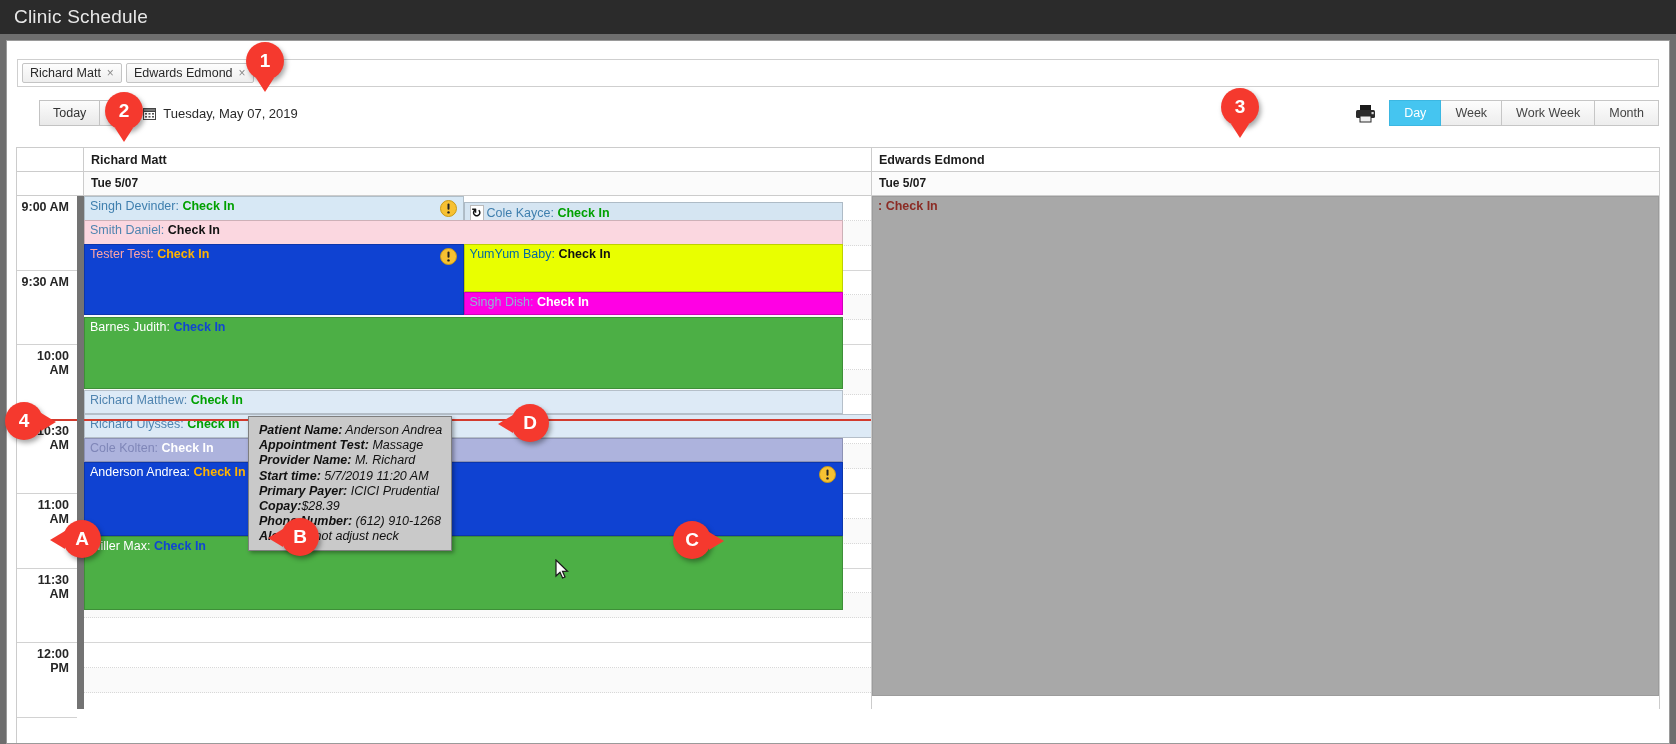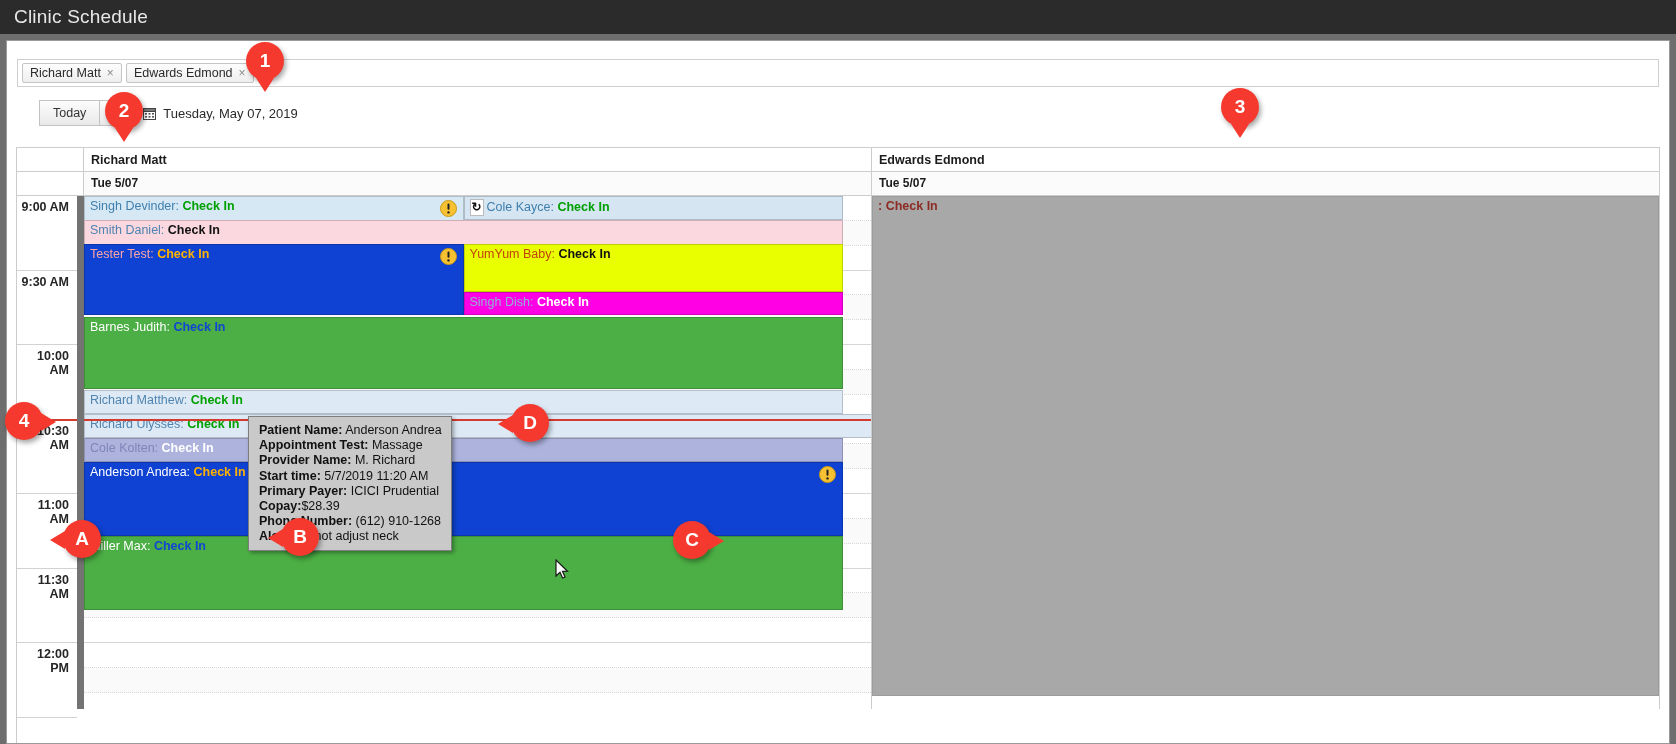--- a/index.html
+++ b/index.html
@@ -346,20 +346,36 @@
               <rect x="9" y="6" width="2" height="1.6"></rect>
               <rect x="2" y="9" width="2" height="1.6"></rect>
                 <rect x="5.5" y="9" width="2" height="1.6"></rect>
               <rect x="9" y="9" width="2" height="1.6"></rect>
             </g>
           </svg>
         </span>
         <span>Tuesday, May 07, 2019</span>
       </div>
 
+      <div class="toolbar-right">
+        <span class="printer">
+          <svg width="21" height="19" viewBox="0 0 21 19">
+            <rect x="5" y="1" width="11" height="5" fill="#1a1a1a"></rect>
+            <rect x="1" y="6" width="19" height="8" rx="1.5" fill="#2b2b2b"></rect>
+            <rect x="5" y="12" width="11" height="6" fill="#f0f0f0" stroke="#2b2b2b"></rect>
+            <rect x="16.5" y="8" width="2.2" height="2.2" fill="#d8d8d8"></rect>
+          </svg>
+        </span>
+        <div class="view-group">
+          <div class="view-btn active">Day</div>
+          <div class="view-btn">Week</div>
+          <div class="view-btn">Work Week</div>
+          <div class="view-btn">Month</div>
+        </div>
+      </div>
     </div>
 
     <div class="sched">
 
       <div class="sched-row">
         <div class="col-time-head"></div>
         <div class="res-head">Richard Matt</div>
         <div class="res-head">Edwards Edmond</div>
       </div>
 
@@ -423,28 +439,28 @@
             <div class="slot-fill" style="top: 447px; height: 24.8333px; background: rgb(255, 255, 255);"></div>
             <div class="slot-line minor" style="top: 470.833px;"></div>
             <div class="slot-fill" style="top: 471.833px; height: 24.8333px; background: rgb(250, 250, 250);"></div>
             <div class="slot-line minor" style="top: 495.667px;"></div>
             <div class="slot-fill" style="top: 496.667px; height: 24.8333px; background: rgb(255, 255, 255);"></div>
             <div class="appt" style="top: 0px; height: 40px; left: 0px; width: 379.5px; background: rgb(215, 232, 245);"><span class="nm" style="color: rgb(63, 127, 174);">Singh Devinder: </span><span class="st" style="color: rgb(0, 160, 0);">Check In</span><span class="warn"><svg width="17" height="17" viewBox="0 0 17 17">
                   <circle cx="8.5" cy="8.5" r="8" fill="#f7c132" stroke="#c99a16"></circle>
                   <rect x="7.5" y="3.4" width="2" height="6.4" rx="1" fill="#222"></rect>
                   <circle cx="8.5" cy="12.4" r="1.2" fill="#222"></circle>
                 </svg></span></div>
-            <div class="appt" style="top: 0px; height: 24px; left: 379.5px; width: 379.5px; background: rgb(213, 229, 242);"><span class="recur">↻</span><span class="nm" style="color: rgb(63, 127, 174);">Cole Kayce: </span><span class="st" style="color: rgb(0, 160, 0);">Check In</span></div>
+            <div class="appt" style="top: 6px; height: 24px; left: 379.5px; width: 379.5px; background: rgb(213, 229, 242);"><span class="recur">↻</span><span class="nm" style="color: rgb(63, 127, 174);">Cole Kayce: </span><span class="st" style="color: rgb(0, 160, 0);">Check In</span></div>
             <div class="appt" style="top: 24px; height: 40px; left: 0px; width: 759px; background: rgb(251, 215, 224);"><span class="nm" style="color: rgb(79, 132, 176);">Smith Daniel: </span><span class="st" style="color: rgb(17, 17, 17);">Check In</span></div>
             <div class="appt" style="top: 48px; height: 71px; left: 0px; width: 379.5px; background: rgb(15, 66, 210);"><span class="nm" style="color: #fca5a5;">Tester Test: </span><span class="st" style="color: rgb(255, 179, 0);">Check In</span><span class="warn"><svg width="17" height="17" viewBox="0 0 17 17">
                   <circle cx="8.5" cy="8.5" r="8" fill="#f7c132" stroke="#c99a16"></circle>
                   <rect x="7.5" y="3.4" width="2" height="6.4" rx="1" fill="#222"></rect>
                   <circle cx="8.5" cy="12.4" r="1.2" fill="#222"></circle>
                 </svg></span></div>
-            <div class="appt" style="top: 48px; height: 48px; left: 379.5px; width: 379.5px; background: rgb(233, 255, 0);"><span class="nm" style="color: #c2410c;">YumYum Baby: </span><span class="st" style="color: rgb(17, 17, 17);">Check In</span></div>
+            <div class="appt" style="top: 48px; height: 48px; left: 379.5px; width: 379.5px; background: rgb(233, 255, 0);"><span class="nm" style="color: #0369a1;">YumYum Baby: </span><span class="st" style="color: rgb(17, 17, 17);">Check In</span></div>
             <div class="appt" style="top: 96px; height: 23px; left: 379.5px; width: 379.5px; background: rgb(255, 0, 228);"><span class="nm" style="color: rgb(143, 180, 214);">Singh Dish: </span><span class="st" style="color: rgb(255, 255, 255);">Check In</span></div>
             <div class="appt" style="top: 121px; height: 72px; left: 0px; width: 759px; background: rgb(76, 175, 69);"><span class="nm" style="color: rgb(255, 255, 255);">Barnes Judith: </span><span class="st" style="color: rgb(16, 70, 210);">Check In</span></div>
             <div class="appt" style="top: 194px; height: 24px; left: 0px; width: 759px; background: rgb(221, 234, 246);"><span class="nm" style="color: rgb(79, 132, 176);">Richard Matthew: </span><span class="st" style="color: rgb(0, 160, 0);">Check In</span></div>
             <div class="appt" style="top: 218px; height: 24px; left: 0px; width: 796px; background: rgb(221, 234, 246);"><span class="nm" style="color: rgb(79, 132, 176);">Richard Ulysses: </span><span class="st" style="color: rgb(0, 160, 0);">Check In</span></div>
             <div class="appt" style="top: 242px; height: 24px; left: 0px; width: 759px; background: rgb(173, 179, 221);"><span class="nm" style="color: rgb(127, 134, 184);">Cole Kolten: </span><span class="st" style="color: rgb(255, 255, 255);">Check In</span></div>
             <div class="appt" style="top: 266px; height: 74px; left: 0px; width: 759px; background: rgb(15, 66, 210);"><span class="nm" style="color: rgb(255, 255, 255);">Anderson Andrea: </span><span class="st" style="color: rgb(255, 179, 0);">Check In</span><span class="warn"><svg width="17" height="17" viewBox="0 0 17 17">
                   <circle cx="8.5" cy="8.5" r="8" fill="#f7c132" stroke="#c99a16"></circle>
                   <rect x="7.5" y="3.4" width="2" height="6.4" rx="1" fill="#222"></rect>
                   <circle cx="8.5" cy="12.4" r="1.2" fill="#222"></circle>
                 </svg></span></div>
@@ -494,21 +510,21 @@
             <div class="slot-line minor" style="top: 470.833px;"></div>
             <div class="slot-fill" style="top: 471.833px; height: 24.8333px; background: rgb(250, 250, 250);"></div>
             <div class="slot-line minor" style="top: 495.667px;"></div>
             <div class="slot-fill" style="top: 496.667px; height: 24.8333px; background: rgb(255, 255, 255);"></div>
             <div class="gray-block" style="left:0; right:0; top:0; height:500px;">
             <span>:</span>
             <span>Check In</span>
           </div>
           </div>
 
-        <div class="tooltip" id="tooltip" style="left:231px; top:220px;">
+        <div class="tooltip" id="tooltip" style="left:231px; top:220px;font-style:italic;">
             <div><b>Patient Name:</b><span> Anderson Andrea</span></div>
             <div><b>Appointment Test:</b><span> Massage</span></div>
             <div><b>Provider Name:</b><span> M. Richard</span></div>
             <div><b>Start time:</b><span> 5/7/2019 11:20 AM</span></div>
             <div><b>Primary Payer:</b><span> ICICI Prudential</span></div>
             <div><b>Copay:</b><span>$28.39</span></div>
             <div><b>Phone Number:</b><span> (612) 910-1268</span></div>
             <div><b>Alert:</b><span> Do not adjust neck</span></div>
           </div>
       </div>

